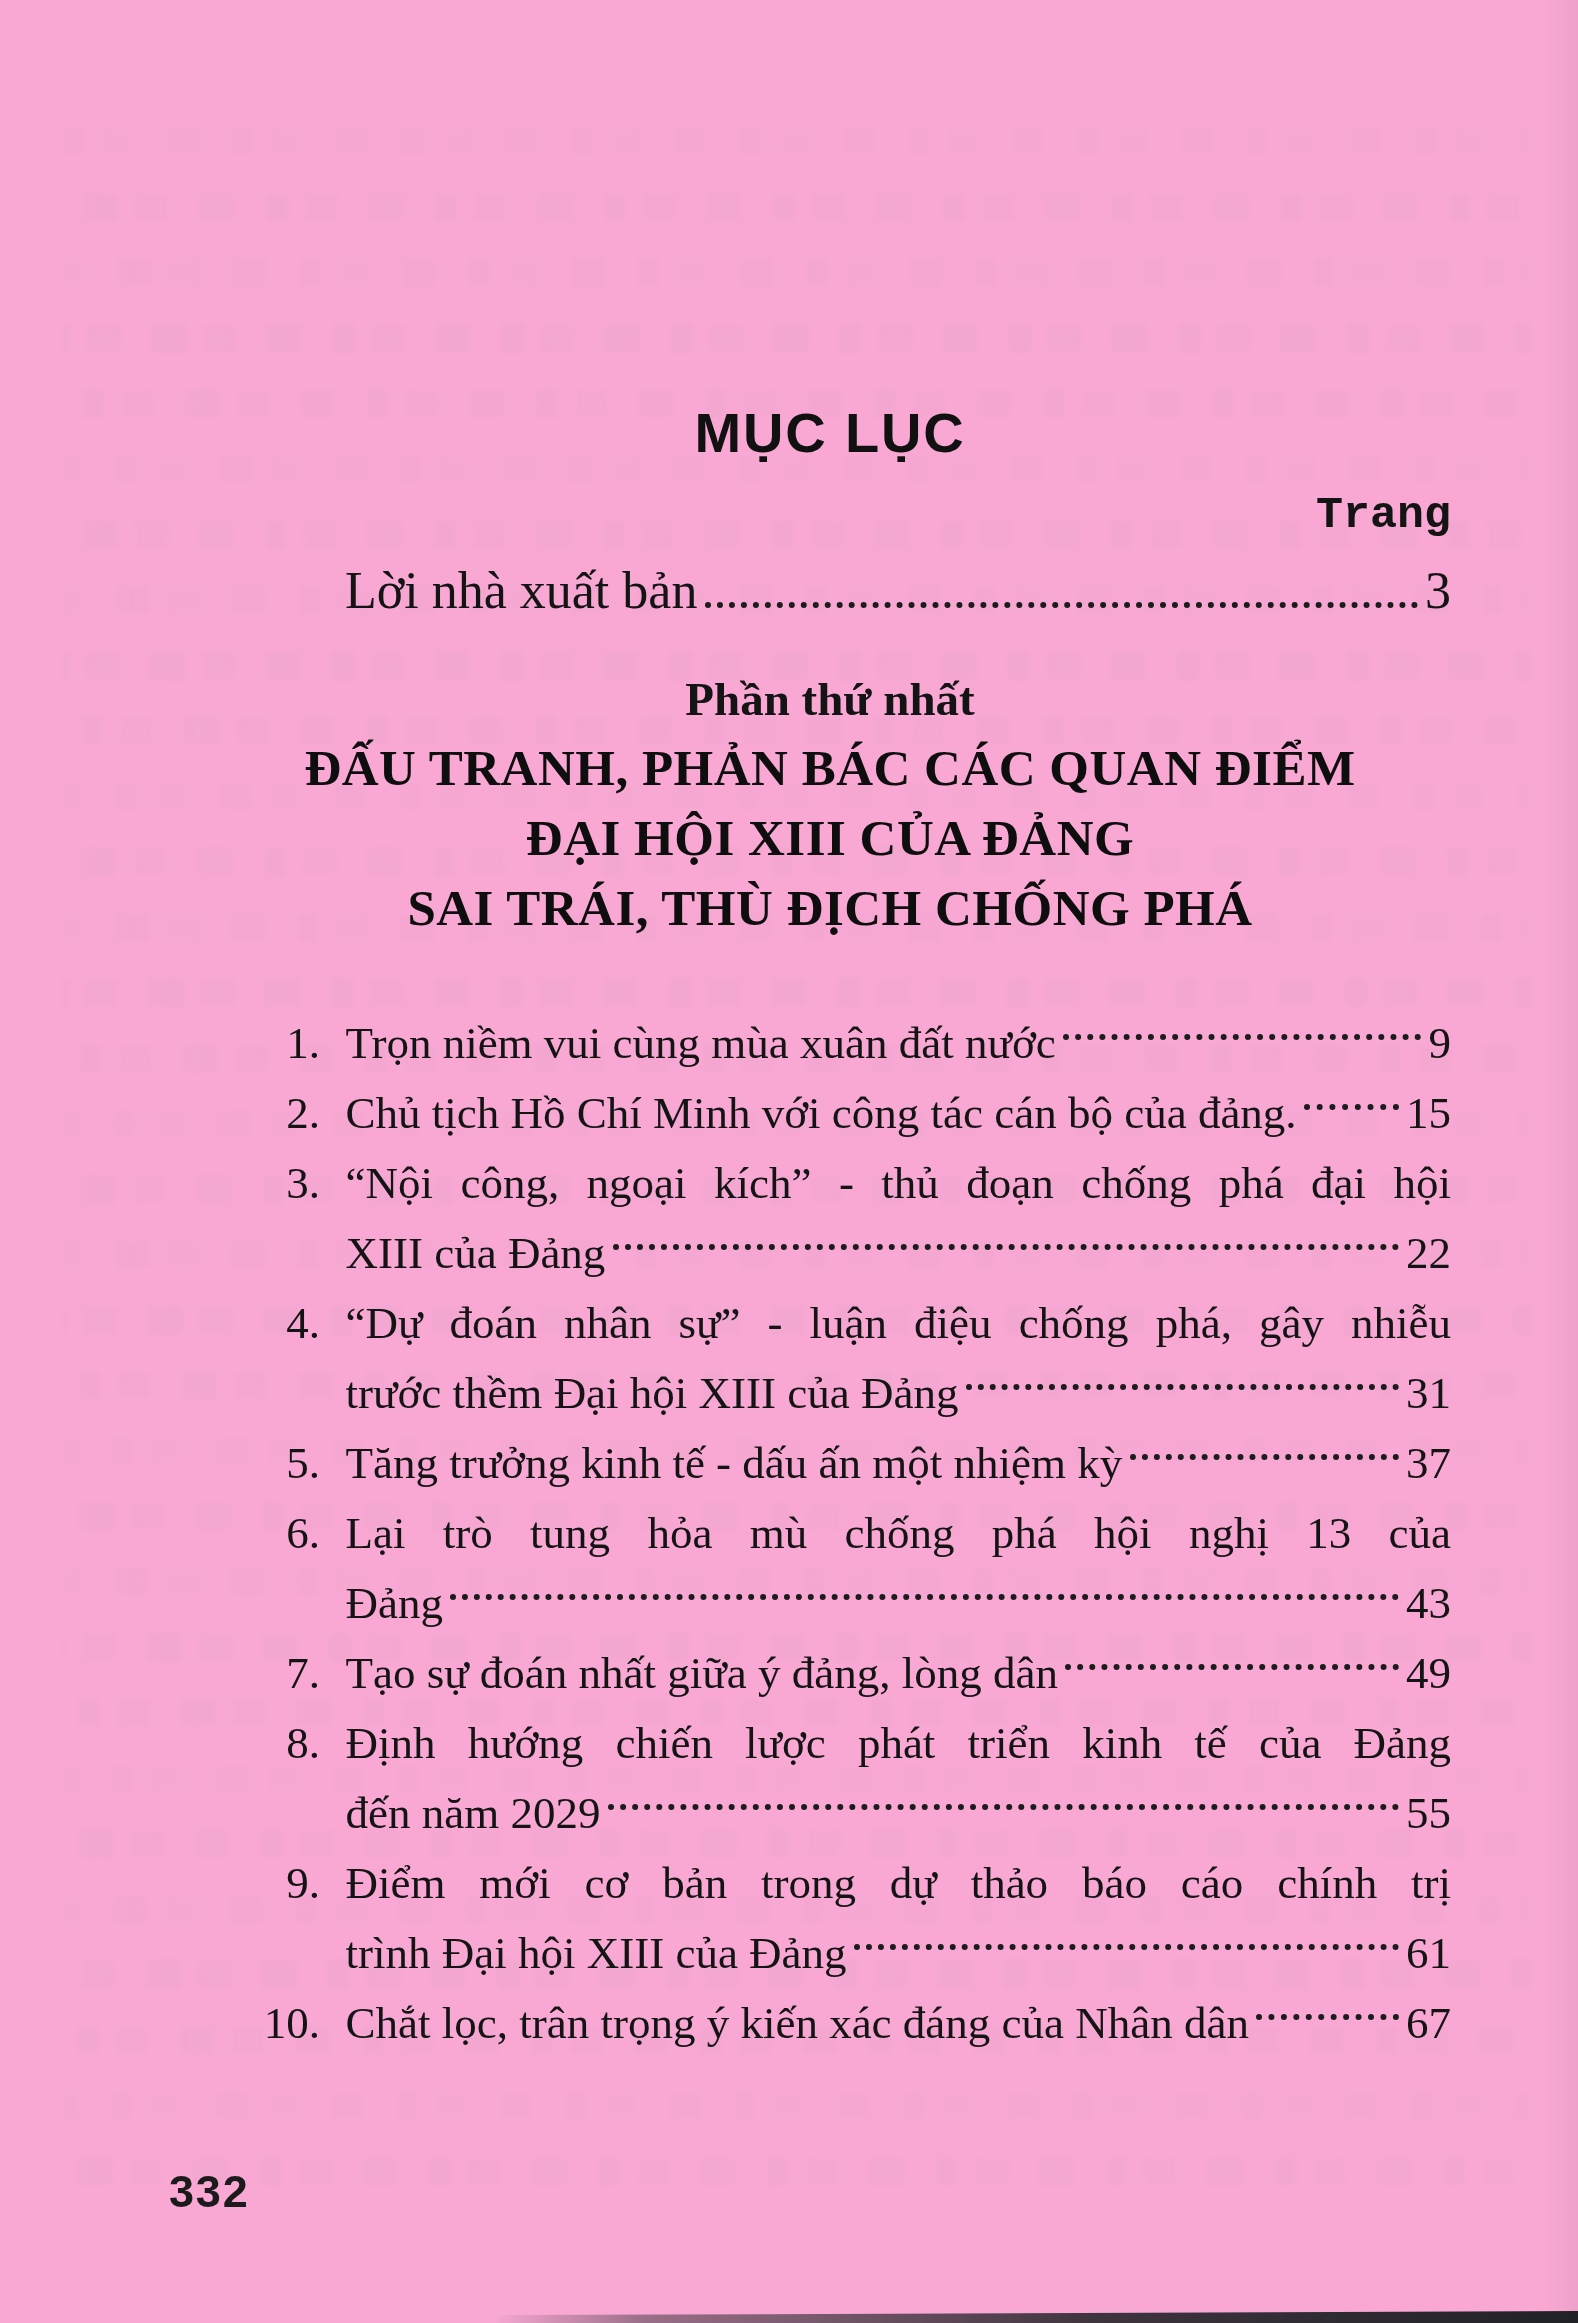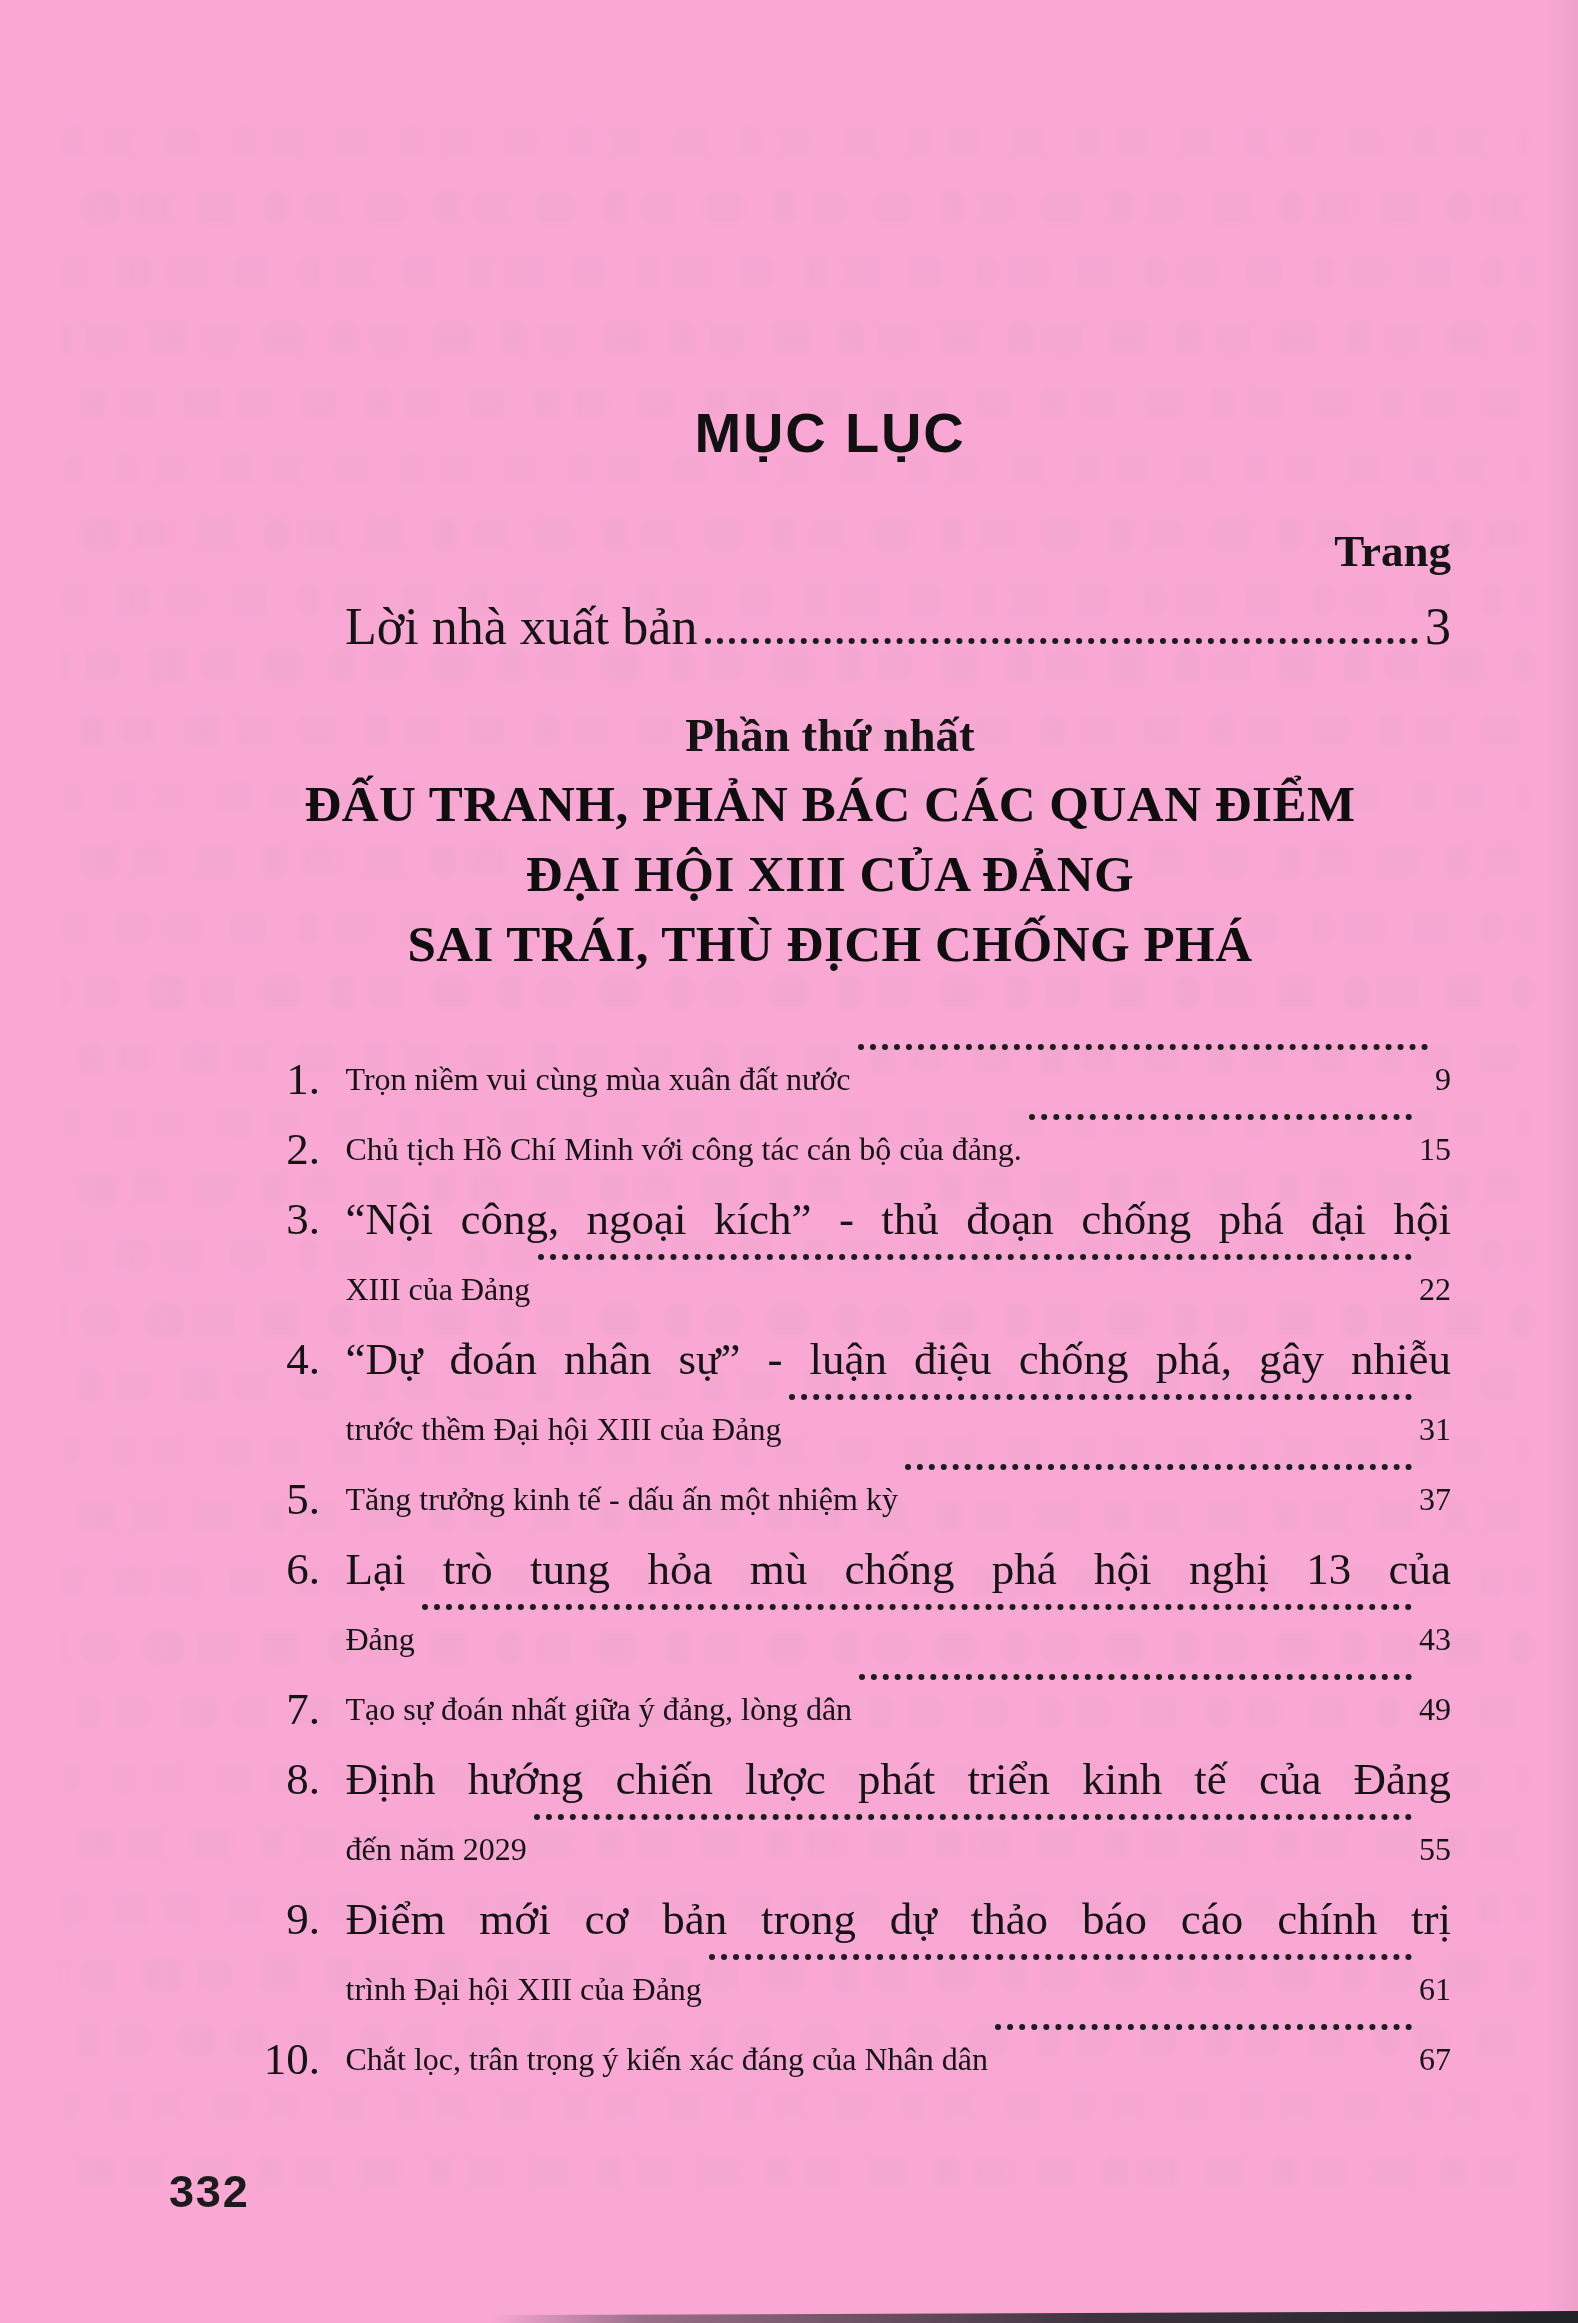--- a/index.html
+++ b/index.html
@@ -39,22 +39,22 @@
   .content{
     position:absolute;left:209px;top:404px;width:1242px;
   }
   .doc-title{
     margin:0;text-align:center;
     font-family:"Liberation Sans", sans-serif;
     font-weight:800;font-size:56px;line-height:58px;
     letter-spacing:1.8px;color:#111;
   }
   .trang{
-    margin-top:64px;text-align:right;
-    font-weight:700;font-size:45px;line-height:51px;
+    margin-top:28px;text-align:right;
+    font-weight:700;font-size:45px;line-height:51px;font-family:Liberation Mono, monospace;
   }
   .toc-line{display:flex;align-items:baseline;line-height:70px;font-size:52px;}
   .frontmatter{margin-top:14.5px;}
   .frontmatter .label{margin-left:136px;white-space:nowrap;}
   .dots{
     flex:1 1 auto;
     border-bottom:6.4px dotted #1c1c1c;
     margin:0 7.3px 12.7px 7.3px;
     min-width:9px;
   }
@@ -73,21 +73,21 @@
   .entry{display:flex;align-items:flex-start;}
   .num{
     flex:0 0 111px;text-align:right;
     font-size:45px;line-height:70px;white-space:nowrap;
   }
   .body{flex:1 1 auto;margin-left:25.5px;min-width:0;}
   .jline{
     font-size:45px;line-height:70px;
     text-align:justify;text-align-last:justify;
   }
-  .lline{display:flex;align-items:flex-start;font-size:32px;line-height:70px;}
+  .lline{display:flex;align-items:center;font-size:45px;line-height:70px;}
   .lline .t{white-space:nowrap;}
 
   .folio{
     position:absolute;left:169px;top:2166px;
     font-family:"Liberation Sans", sans-serif;
     font-weight:700;font-size:45px;color:#1b1b1b;
     letter-spacing:1.8px;
   }
 </style>
 </head>

